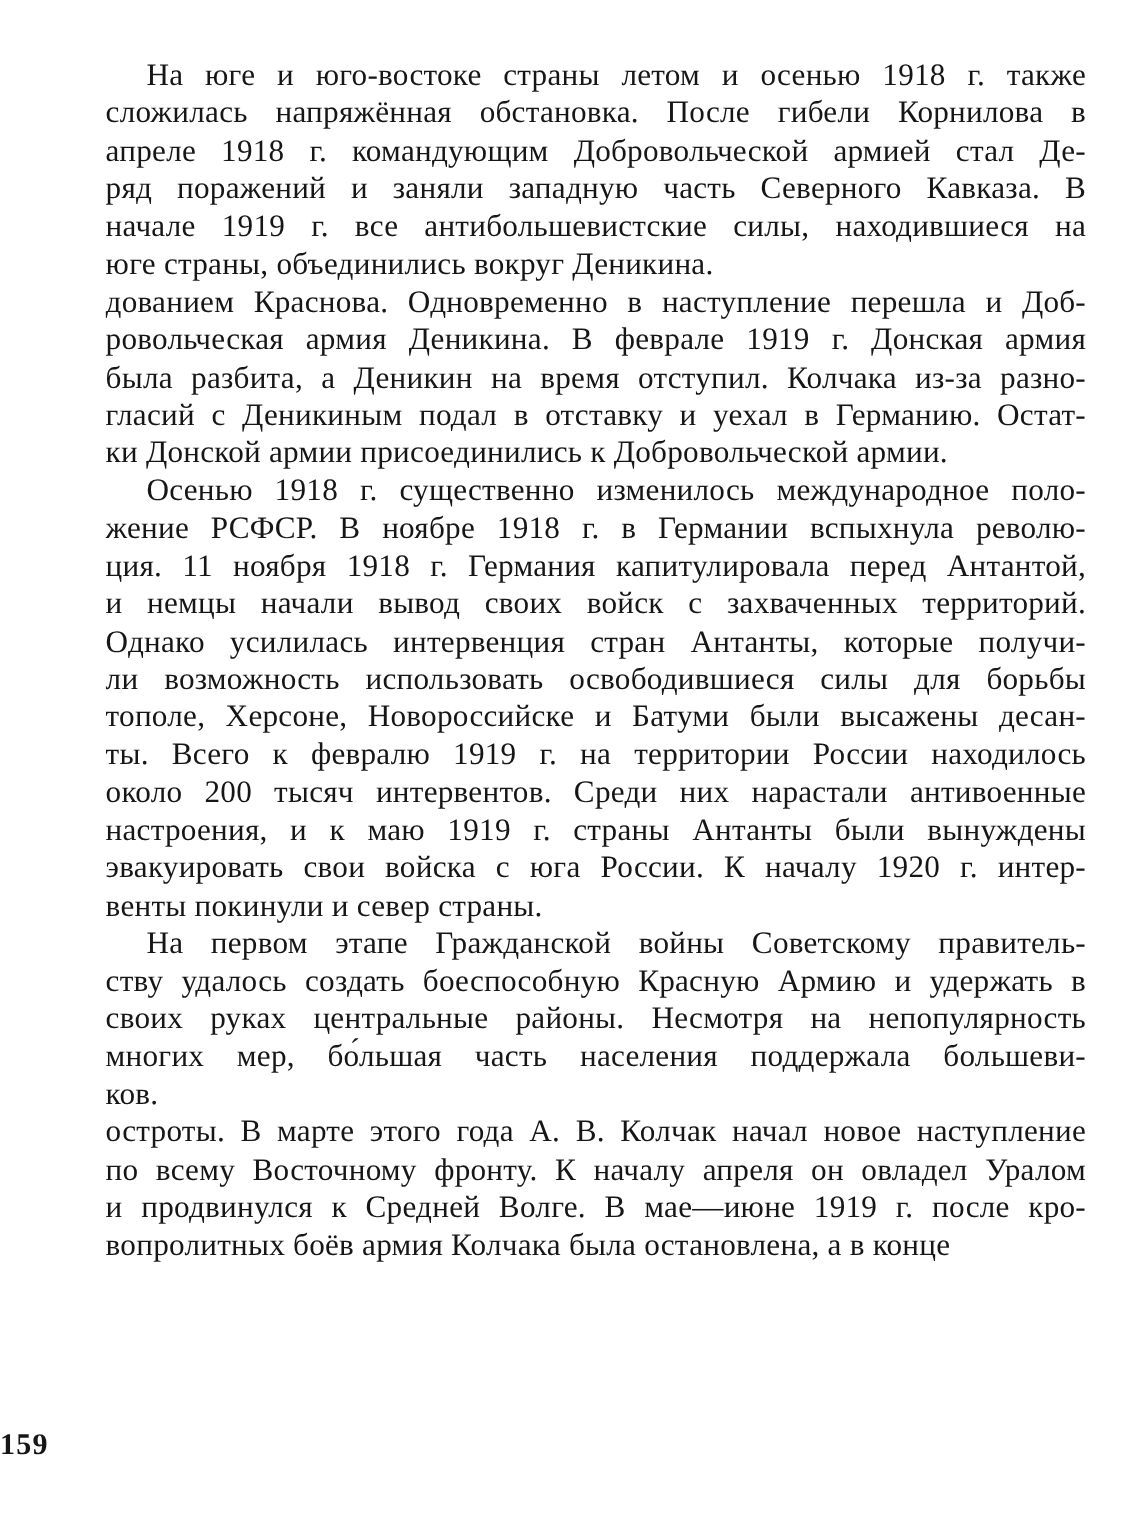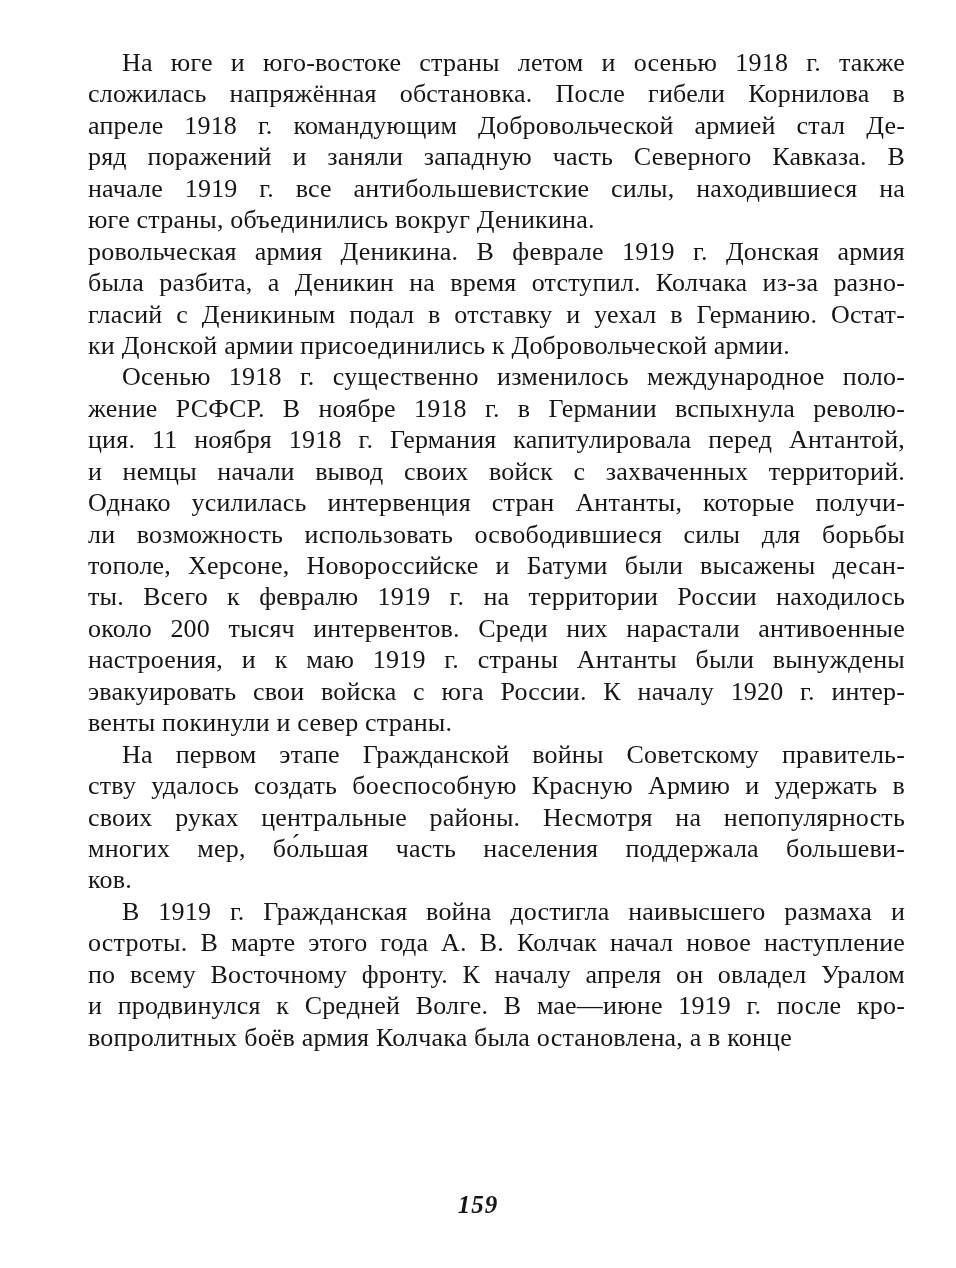--- a/index.html
+++ b/index.html
@@ -40,42 +40,42 @@
     text-align-last: left;
   }
   .line.first {
     text-indent: 34px;
   }
   .page-number {
     position: absolute;
     top: 1191px;
     left: 0;
     width: 956px;
-    text-align: center;
+    text-align: left;
     font-size: 25px;
     font-weight: 700;
     letter-spacing: 1px;
     color: #161616;
-    font-style: italic;
   }
 </style>
 </head>
 <body>
 
 <main>
   <section id="text-block" class="text-block">
       <div class="paragraph">
         <div class="line first">На юге и юго-востоке страны летом и осенью 1918 г. также</div>
         <div class="line">сложилась напряжённая обстановка. После гибели Корнилова в</div>
         <div class="line">апреле 1918 г. командующим Добровольческой армией стал Де-</div>
         <div class="line">ряд поражений и заняли западную часть Северного Кавказа. В</div>
         <div class="line">начале 1919 г. все антибольшевистские силы, находившиеся на</div>
         <div class="line last">юге страны, объединились вокруг Деникина.</div>
       </div>
       <div class="paragraph">
+        <div class="line">дованием Краснова. Одновременно в наступление перешла и Доб-</div>
         <div class="line">ровольческая армия Деникина. В феврале 1919 г. Донская армия</div>
         <div class="line">была разбита, а Деникин на время отступил. Колчака из-за разно-</div>
         <div class="line">гласий с Деникиным подал в отставку и уехал в Германию. Остат-</div>
         <div class="line last">ки Донской армии присоединились к Добровольческой армии.</div>
       </div>
       <div class="paragraph">
         <div class="line first">Осенью 1918 г. существенно изменилось международное поло-</div>
         <div class="line">жение РСФСР. В ноябре 1918 г. в Германии вспыхнула револю-</div>
         <div class="line">ция. 11 ноября 1918 г. Германия капитулировала перед Антантой,</div>
         <div class="line">и немцы начали вывод своих войск с захваченных территорий.</div>
@@ -89,21 +89,20 @@
         <div class="line last">венты покинули и север страны.</div>
       </div>
       <div class="paragraph">
         <div class="line first">На первом этапе Гражданской войны Советскому правитель-</div>
         <div class="line">ству удалось создать боеспособную Красную Армию и удержать в</div>
         <div class="line">своих руках центральные районы. Несмотря на непопулярность</div>
         <div class="line">многих мер, бо́льшая часть населения поддержала большеви-</div>
         <div class="line last">ков.</div>
       </div>
       <div class="paragraph">
-        <div class="line first">В 1919 г. Гражданская война достигла наивысшего размаха и</div>
         <div class="line">остроты. В марте этого года А. В. Колчак начал новое наступление</div>
         <div class="line">по всему Восточному фронту. К началу апреля он овладел Уралом</div>
         <div class="line">и продвинулся к Средней Волге. В мае—июне 1919 г. после кро-</div>
         <div class="line last">вопролитных боёв армия Колчака была остановлена, а в конце</div>
       </div>
     </section>
   <footer class="page-number">159</footer>
 </main>
 
 </body></html>

